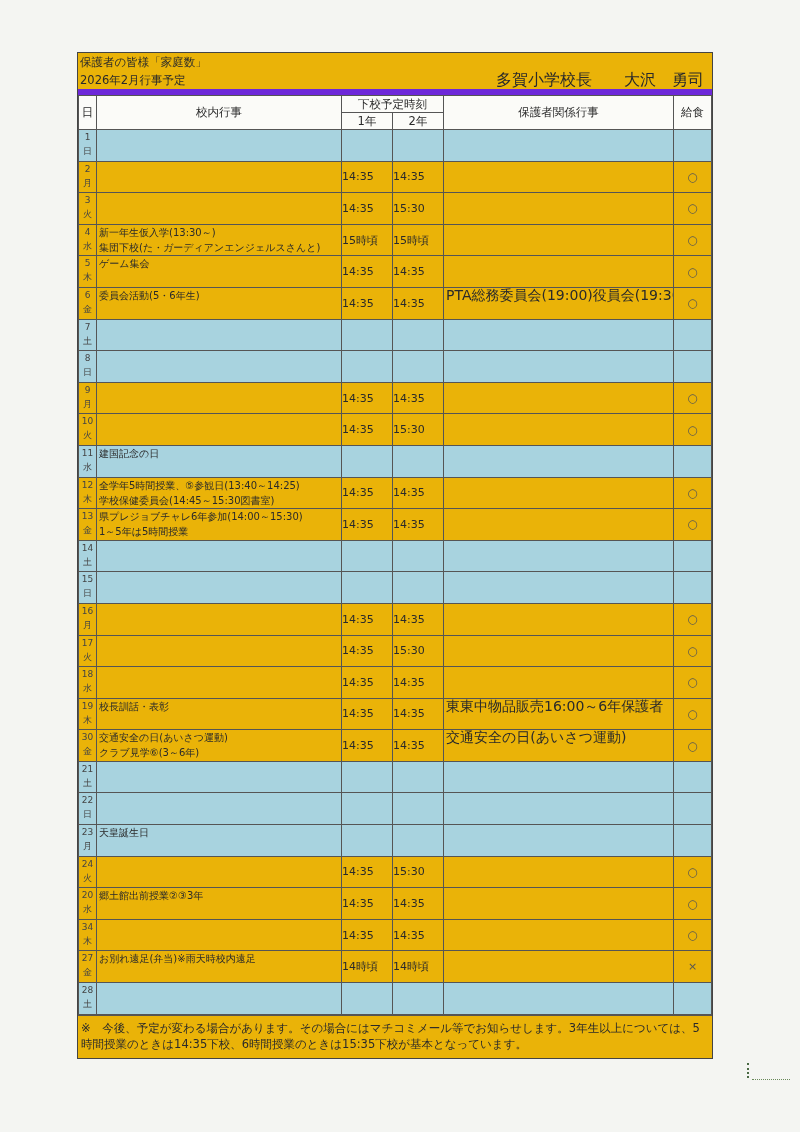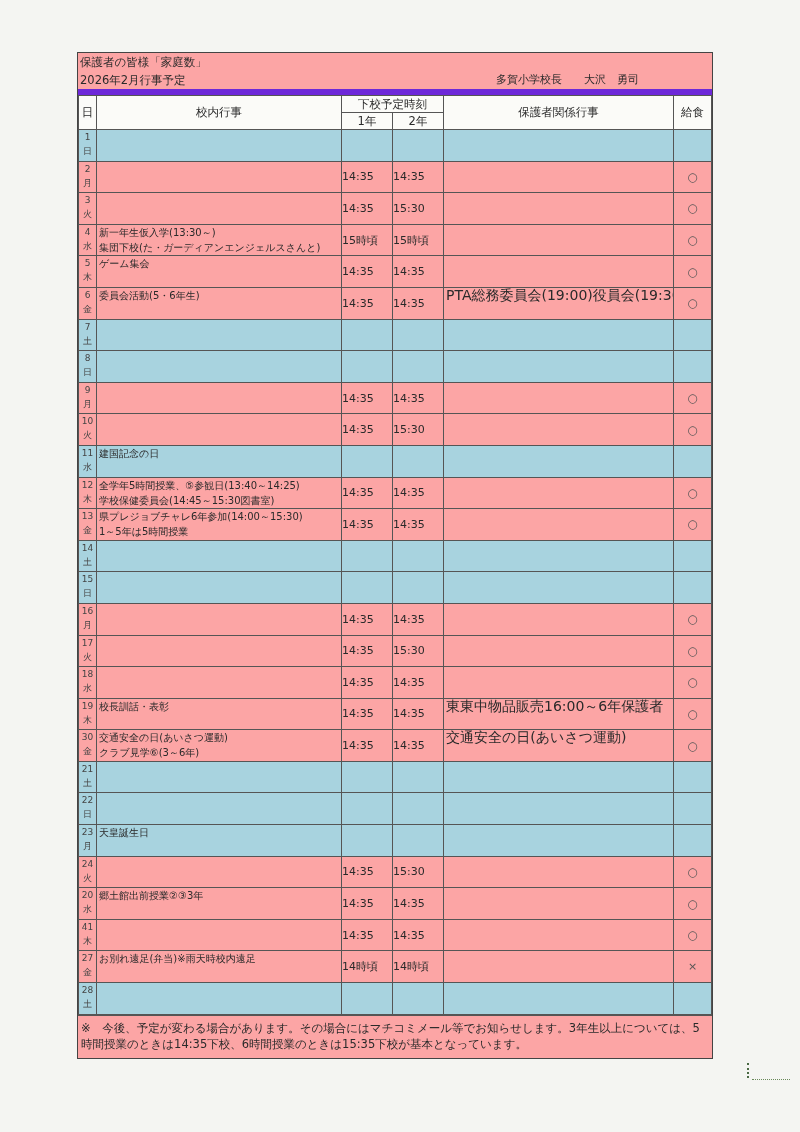--- a/index.html
+++ b/index.html
@@ -2,25 +2,25 @@
 <html><head>
 <meta charset="utf-8">
 <style>
   html, body { margin:0; padding:0; }
   body {
     width:800px; height:1132px; background:#f4f5f2; position:relative; overflow:hidden;
     font-family:"DejaVu Sans", "Liberation Sans", sans-serif; color:#2a2a2a;
   }
   .sheet {
     position:absolute; left:77px; top:52px; width:636px;
-    border:1.5px solid #444; background:#fca5a5; box-sizing:border-box;
+    border:1.5px solid #444; background:#eab308; box-sizing:border-box;
   }
   .title-row { height:18px; font-size:11.5px; line-height:18px; padding-left:2px; position:relative; border-bottom:0; }
   .title-row.second { border-bottom:6px solid #6d28d9; }
-  .principal { position:absolute; left:418px; top:0; font-size:11px; }
+  .principal { position:absolute; left:418px; top:0; font-size:16px; }
   table { border-collapse:collapse; width:100%; table-layout:fixed; }
   td, th { border:1px solid #555; padding:0; font-weight:normal; font-size:11px; box-sizing:border-box; }
   th { background:#fbfbf8; height:17px; font-size:11.5px; }
   .c-day { width:18px; }
   .c-event { width:245px; }
   .c-t1 { width:51px; }
   .c-t2 { width:51px; }
   .c-parent { width:230px; }
   .c-lunch { width:auto; }
   tr.day-row { height:31.6px; }
@@ -342,21 +342,21 @@
             <span>水</span>
           </td>
           <td class="event">郷土館出前授業②③3年</td>
           <td class="time">14:35</td>
           <td class="time">14:35</td>
           <td class="parent"></td>
           <td class="lunch">○</td>
         </tr>
         <tr class="day-row">
           <td class="day">
-            <span>41</span>
+            <span>34</span>
             <span>木</span>
           </td>
           <td class="event"></td>
           <td class="time">14:35</td>
           <td class="time">14:35</td>
           <td class="parent"></td>
           <td class="lunch">○</td>
         </tr>
         <tr class="day-row">
           <td class="day">

